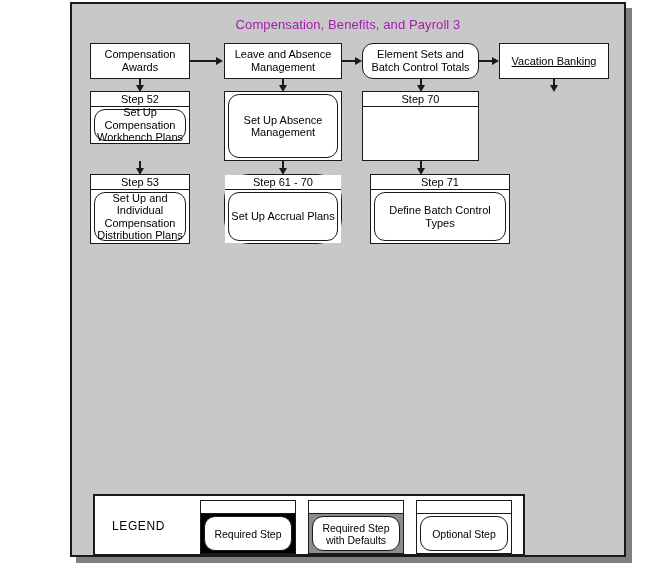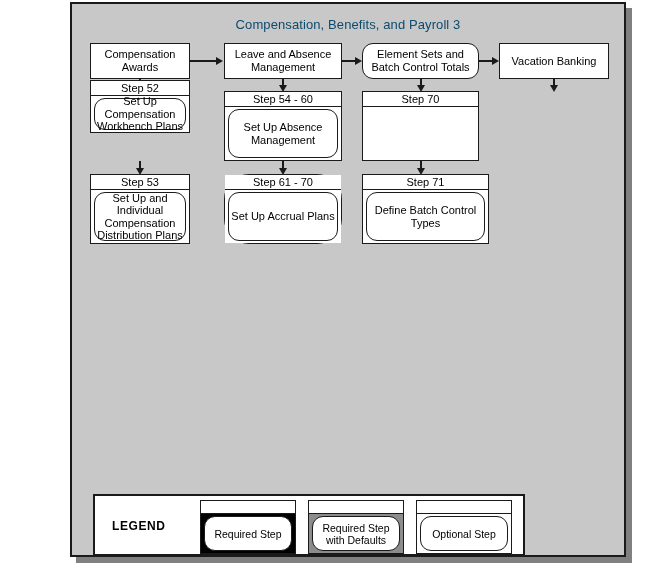--- a/index.html
+++ b/index.html
@@ -36,21 +36,21 @@
   }
 
   
   #diagram-title {
     position: absolute;
     left: 0;
     top: 13px;
     width: 100%;
     text-align: center;
     font-size: 13px;
-    color: #0c4a6e;
+    color: #a21caf;
     letter-spacing: 0.1px;
   }
 
   
   .node {
     position: absolute;
     box-sizing: border-box;
     background: #ffffff;
     border: 1.5px solid #1a1a1a;
   }
@@ -153,21 +153,21 @@
     height: 62px;
     background: #ffffff;
     border: 2px solid #1a1a1a;
     box-sizing: border-box;
   }
   #legend-title {
     position: absolute;
     left: 17px;
     top: 23px;
     font-size: 12px;
-    font-weight: bold;
+    font-weight: normal;
     letter-spacing: 0.6px;
     color: #000;
   }
   .legend-sample {
     position: absolute;
     top: 4px;
     width: 96px;
     height: 54px;
     box-sizing: border-box;
     border: 1.5px solid #1a1a1a;
@@ -192,72 +192,71 @@
   </div>
 
   <div class="node head-box" style="left:18px; top:39px; width:100px; height:36px;">
     <span>Compensation Awards</span>
   </div>
 
   <div class="node head-box" style="left:290px; top:39px; width:117px; height:36px;border-radius:11px;">
     <span>Element Sets and Batch Control Totals</span>
   </div>
 
-  <div class="node head-box" style="left:427px; top:39px; width:110px; height:36px;">
+  <div class="node head-box" style="left:427px; top:39px; width:110px; height:36px;text-decoration:underline;">
     <span>Vacation Banking</span>
   </div>
 
   <div class="arrow-h" style="left:118px; top:56px; width:26px;"></div>
   <div class="arrow-h" style="left:270px; top:56px; width:13px;"></div>
   <div class="arrow-h" style="left:407px; top:56px; width:13px;"></div>
 
   <div class="arrow-v" style="left:67px; top:75px; height:7px;"></div>
   <div class="arrow-v" style="left:210px; top:75px; height:7px;"></div>
   <div class="arrow-v" style="left:348px; top:75px; height:7px;"></div>
   <div class="arrow-v" style="left:481px; top:75px; height:7px;"></div>
 
-  <div class="node step-box" style="left:18px; top:76px; width:100px; height:53px;">
+  <div class="node step-box" style="left:18px; top:87px; width:100px; height:53px;">
     <div class="step-head">Step 52</div>
     <div class="step-body fill-white">
       <div class="step-inner">Set Up Compensation Workbench Plans</div>
     </div>
   </div>
 
   <div class="arrow-v" style="left:67px; top:157px; height:8px;"></div>
 
   <div class="node step-box" style="left:18px; top:170px; width:100px; height:70px;">
     <div class="step-head">Step 53</div>
     <div class="step-body fill-white">
       <div class="step-inner">Set Up and Individual Compensation Distribution Plans</div>
     </div>
   </div>
 
   <div class="node step-box" style="left:152px; top:87px; width:118px; height:70px;">
-    <div class="step-head">Step 54 - 60</div>
     <div class="step-body fill-white">
       <div class="step-inner">Set Up Absence Management</div>
     </div>
   </div>
 
   <div class="arrow-v" style="left:210px; top:157px; height:8px;"></div>
 
   <div class="node step-box" style="left:152px; top:170px; width:118px; height:70px;border-radius:25px;">
     <div class="step-head">Step 61 - 70</div>
     <div class="step-body fill-white">
       <div class="step-inner">Set Up Accrual Plans</div>
     </div>
   </div>
 
   <div class="node step-box" style="left:290px; top:87px; width:117px; height:70px;">
     <div class="step-head">Step 70</div>
   </div>
 
   <div class="arrow-v" style="left:348px; top:157px; height:8px;"></div>
 
-  <div class="node step-box" style="left:290px; top:170px; width:127px; height:70px;">
+  <div class="node step-box" style="left:298px; top:170px; width:140px; height:70px;">
     <div class="step-head">Step 71</div>
     <div class="step-body fill-white">
       <div class="step-inner">Define Batch Control Types</div>
     </div>
   </div>
 
 
 </div>
 
 <div id="legend">

